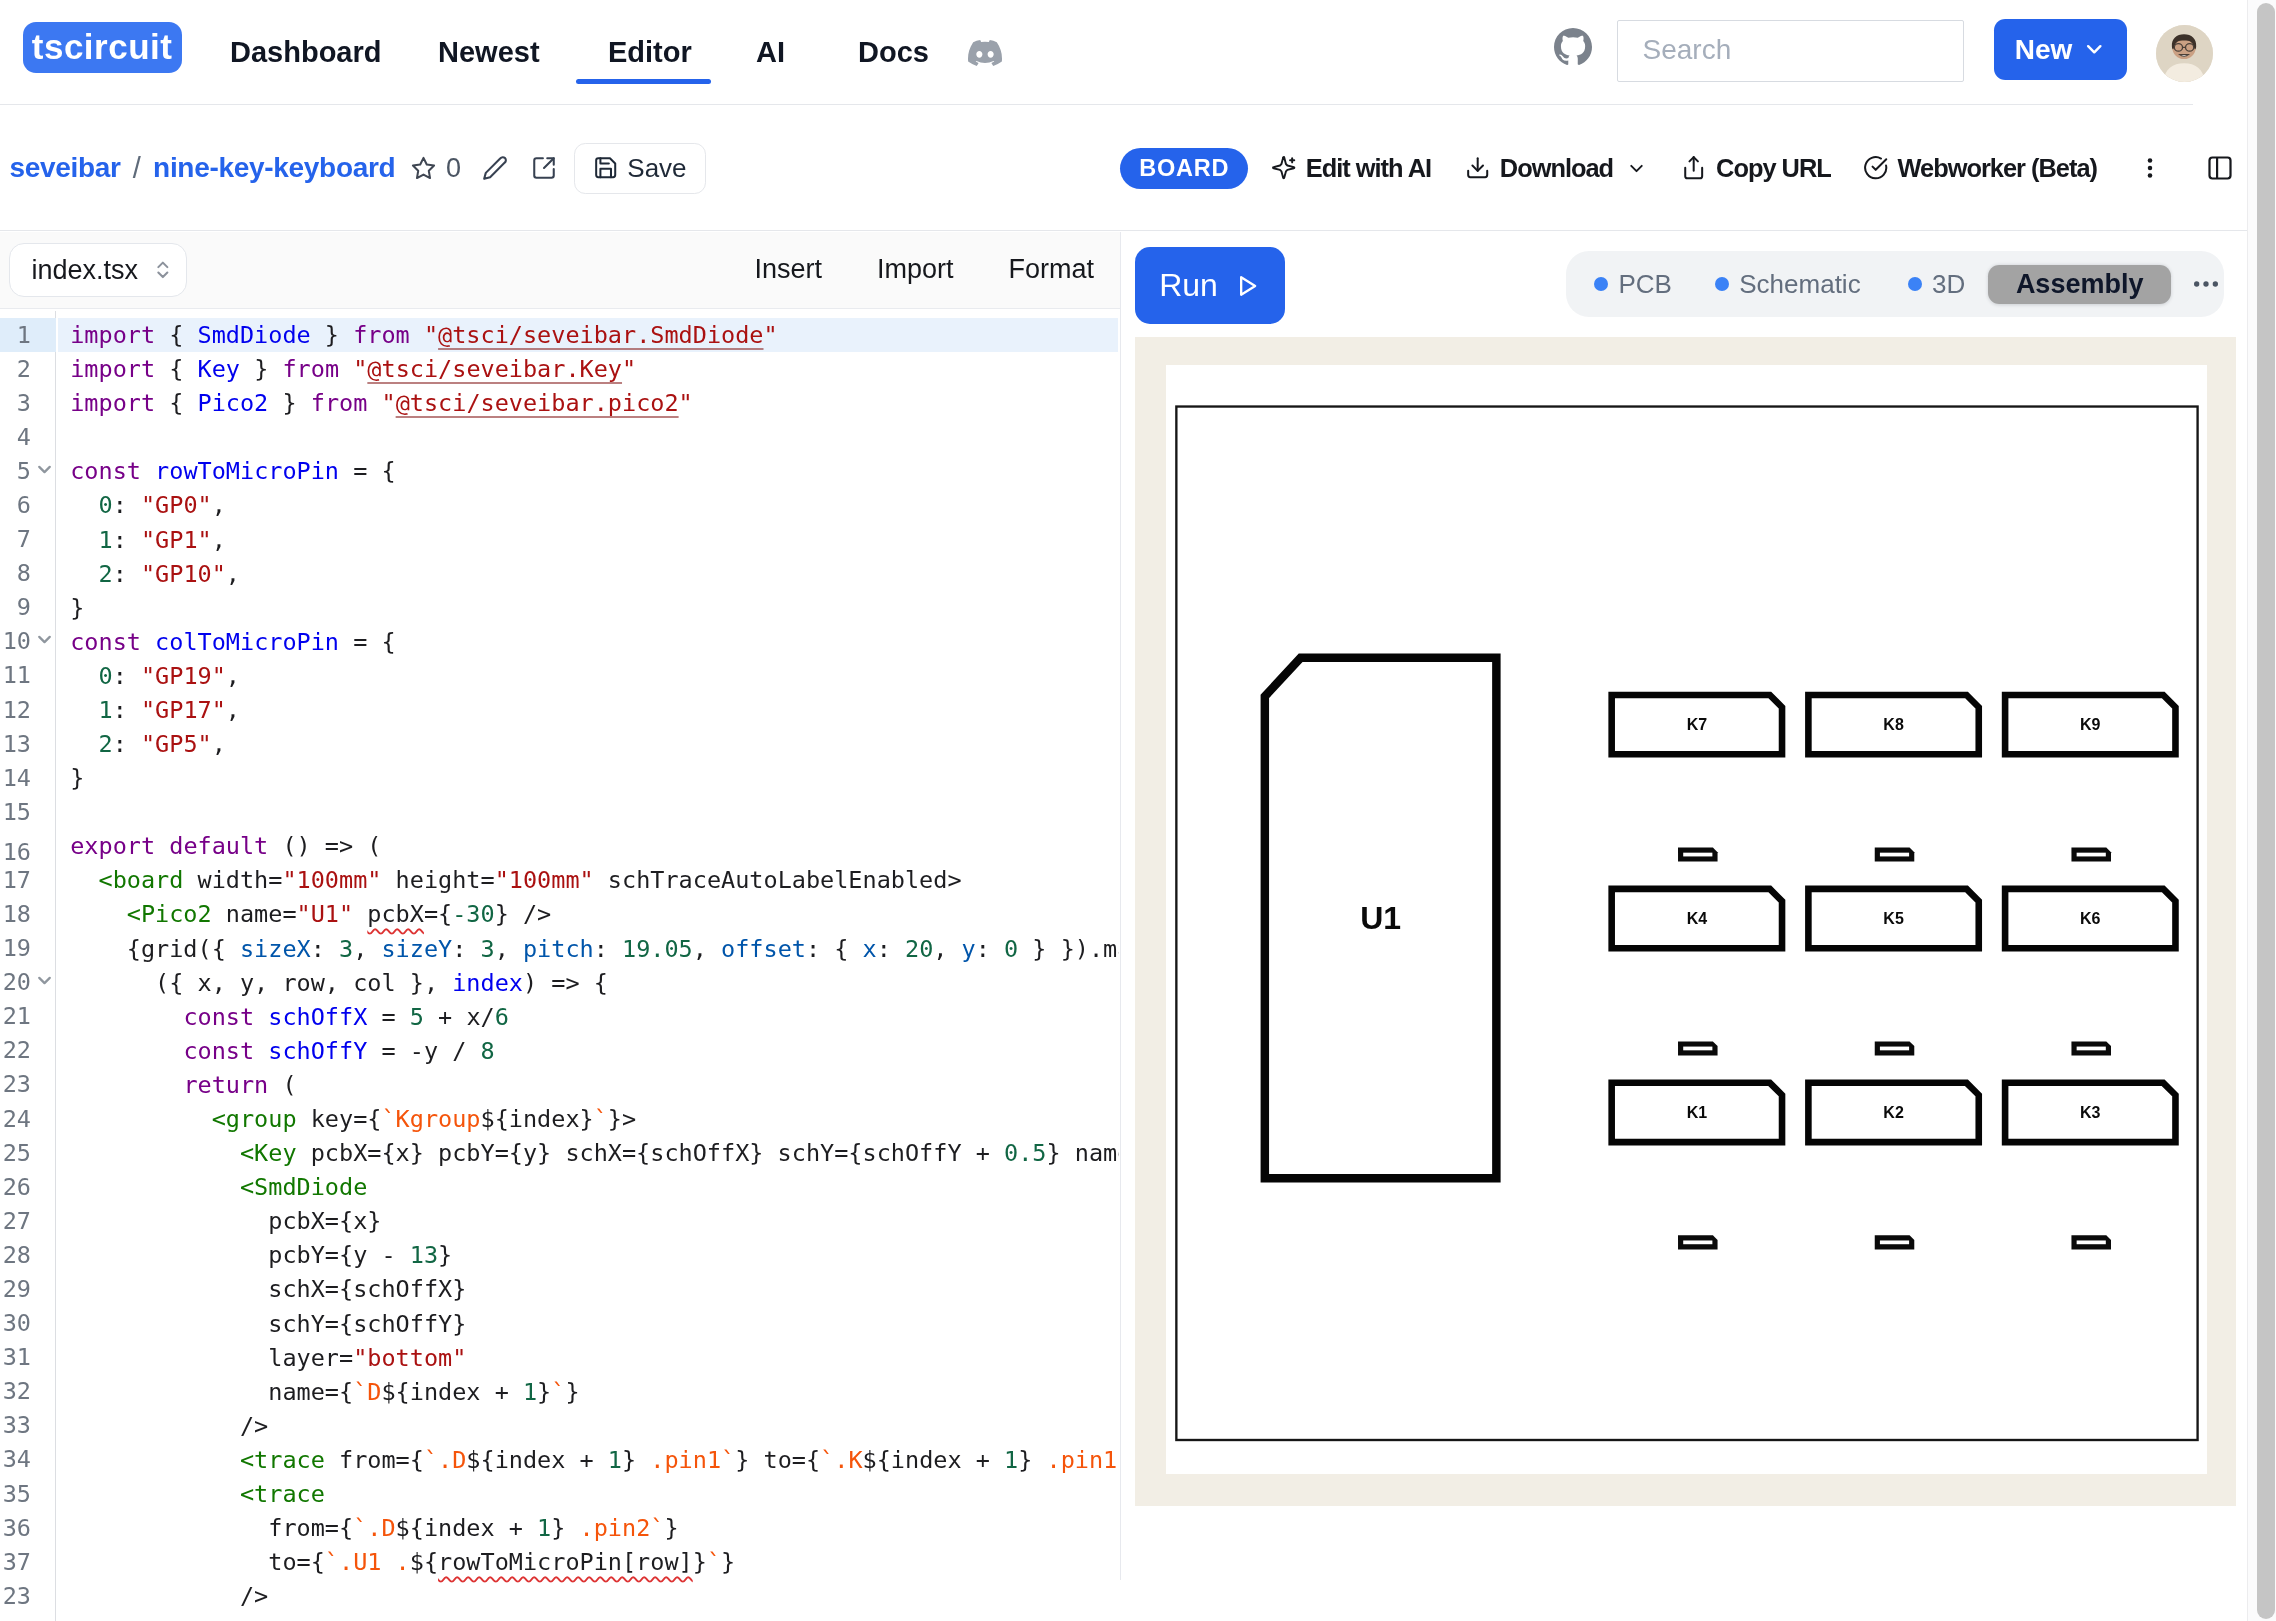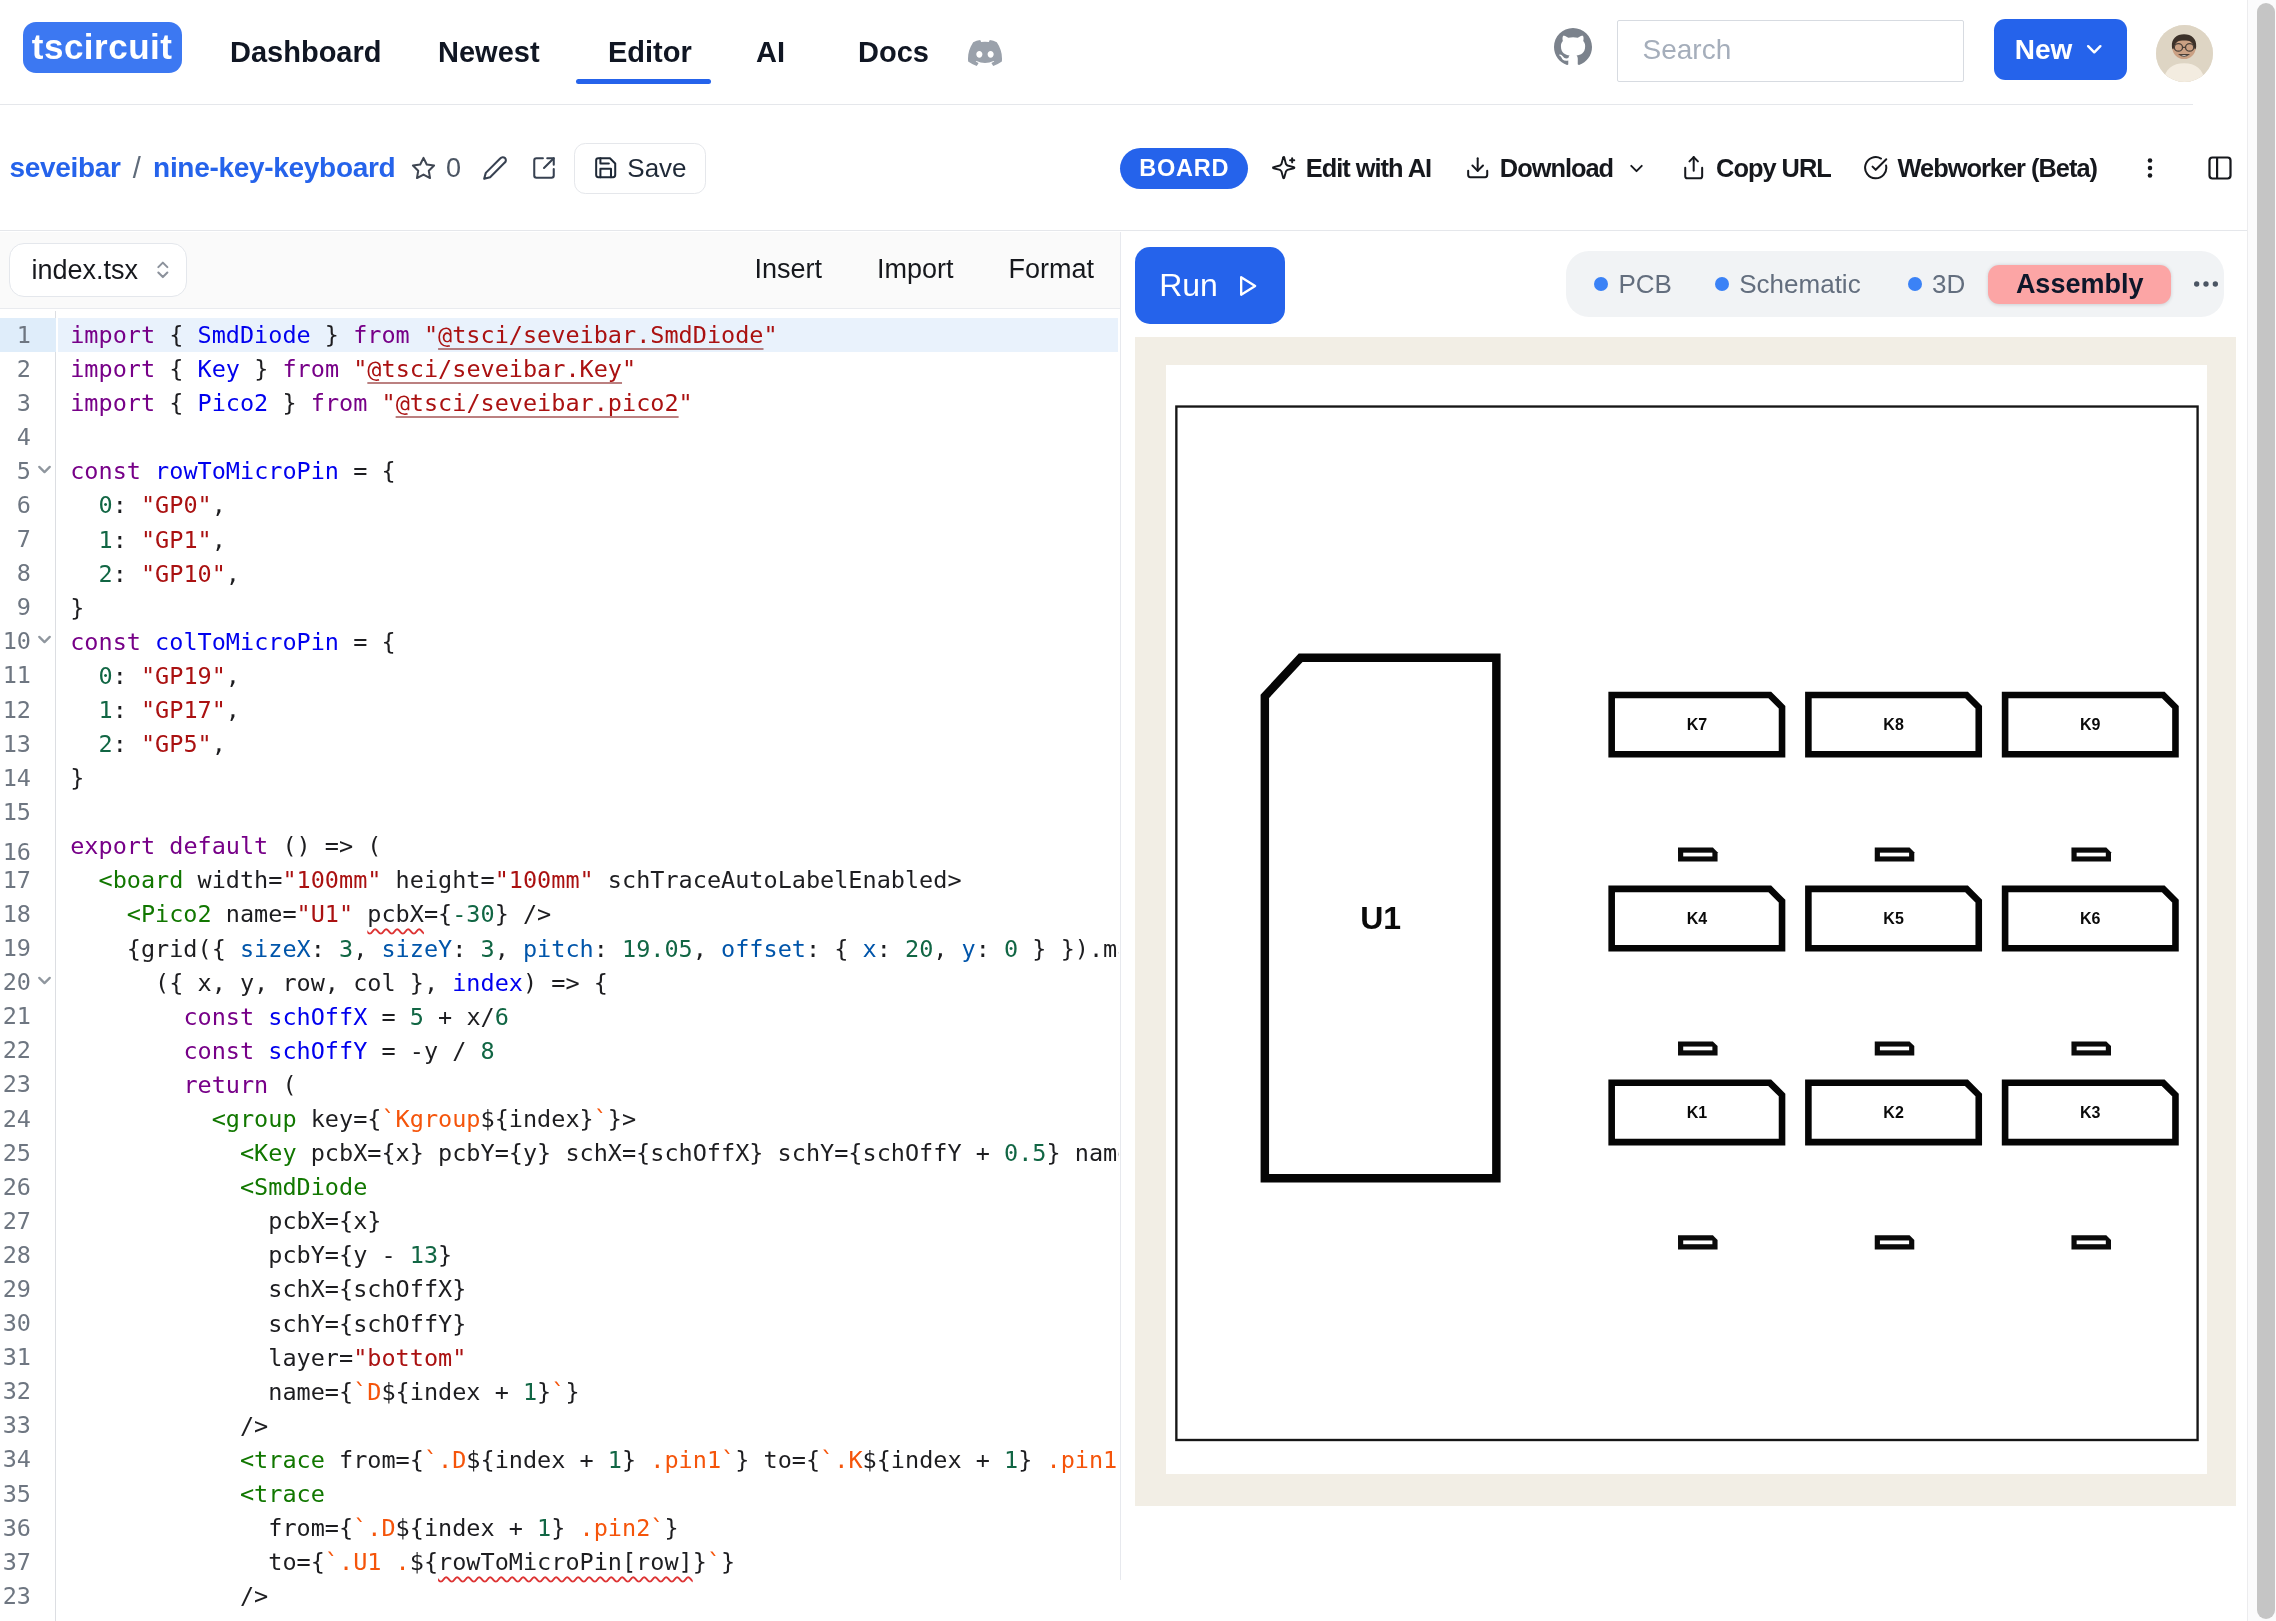--- a/index.html
+++ b/index.html
@@ -60,21 +60,21 @@
 
   
   .preview { position:absolute; left:1122px; top:232px; width:1154px; height:1390px; background:#fff; }
   .btn-run { position:absolute; left:13px; top:15px; width:150px; height:77px; background:var(--c-accent); color:#fff; border:none; border-radius:15px;
              display:flex; align-items:center; justify-content:center; gap:15px; font-size:32px; font-weight:500; cursor:pointer; font-family:"Liberation Sans",sans-serif; }
   .view-tabs { position:absolute; left:444px; top:19px; width:658px; height:66px; background:var(--c-tabbg); border-radius:23px;
                display:flex; align-items:center; padding:0 19px 0 28px; }
   .vtab { display:flex; align-items:center; gap:10.4px; background:none; border:none; cursor:pointer; font-family:"Liberation Sans",sans-serif; }
   .vtab .dot { width:14px; height:14px; border-radius:50%; background:var(--c-dot); }
   .vtab .lbl { font-size:26px; font-weight:500; color:#636e7e; }
-  .vtab-active { height:39px; padding:0 28px; background:#fca5a5; border:none; border-radius:11.3px; box-shadow:0 0.9px 3.8px rgba(16,24,40,.16);
+  .vtab-active { height:39px; padding:0 28px; background:#a3a3a3; border:none; border-radius:11.3px; box-shadow:0 0.9px 3.8px rgba(16,24,40,.16);
                  font-size:27px; font-weight:600; color:#0f172a; cursor:pointer; font-family:"Liberation Sans",sans-serif; margin-left:22.6px; }
   .tabs-more { background:none; border:none; margin-left:19px; color:#4b5563; cursor:pointer; display:flex; align-items:center; }
   .canvas-wrap { position:absolute; left:13px; top:105px; width:1101px; height:1169px; background:var(--c-beige); }
   .assembly { position:absolute; left:31px; top:28px; width:1041px; height:1109px; background:#fff; }
 
   
   .scroll-track { position:absolute; left:2247px; top:0; width:30px; height:1621px; background:#fbfbfc; border-left:1.9px solid #ececee; z-index:40; }
   .scroll-thumb { position:absolute; left:9.4px; top:2.8px; width:18px; height:1616px; border-radius:9.4px; background:var(--c-thumb); }
 
   svg.ic { display:block; }

